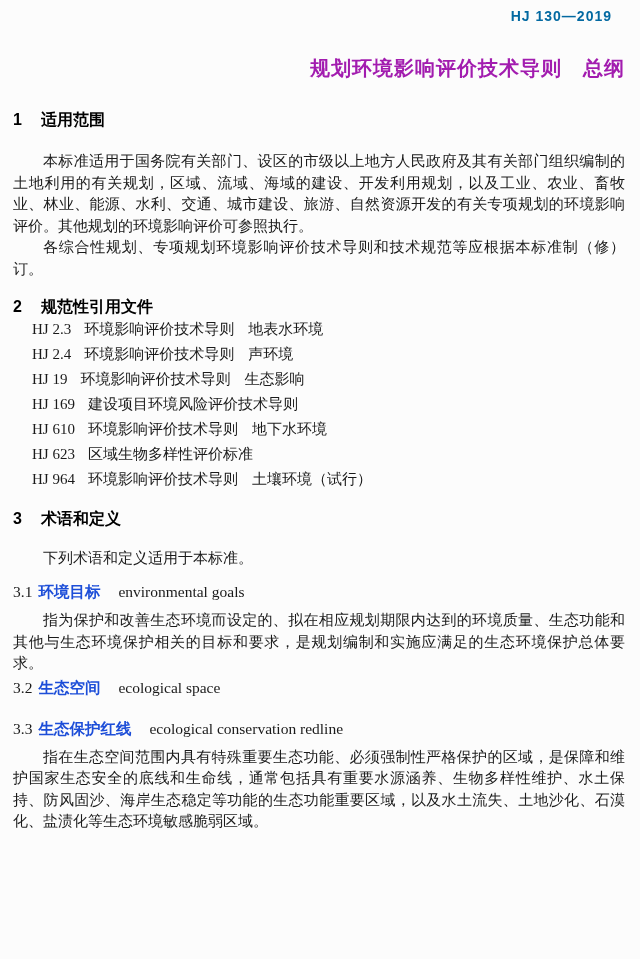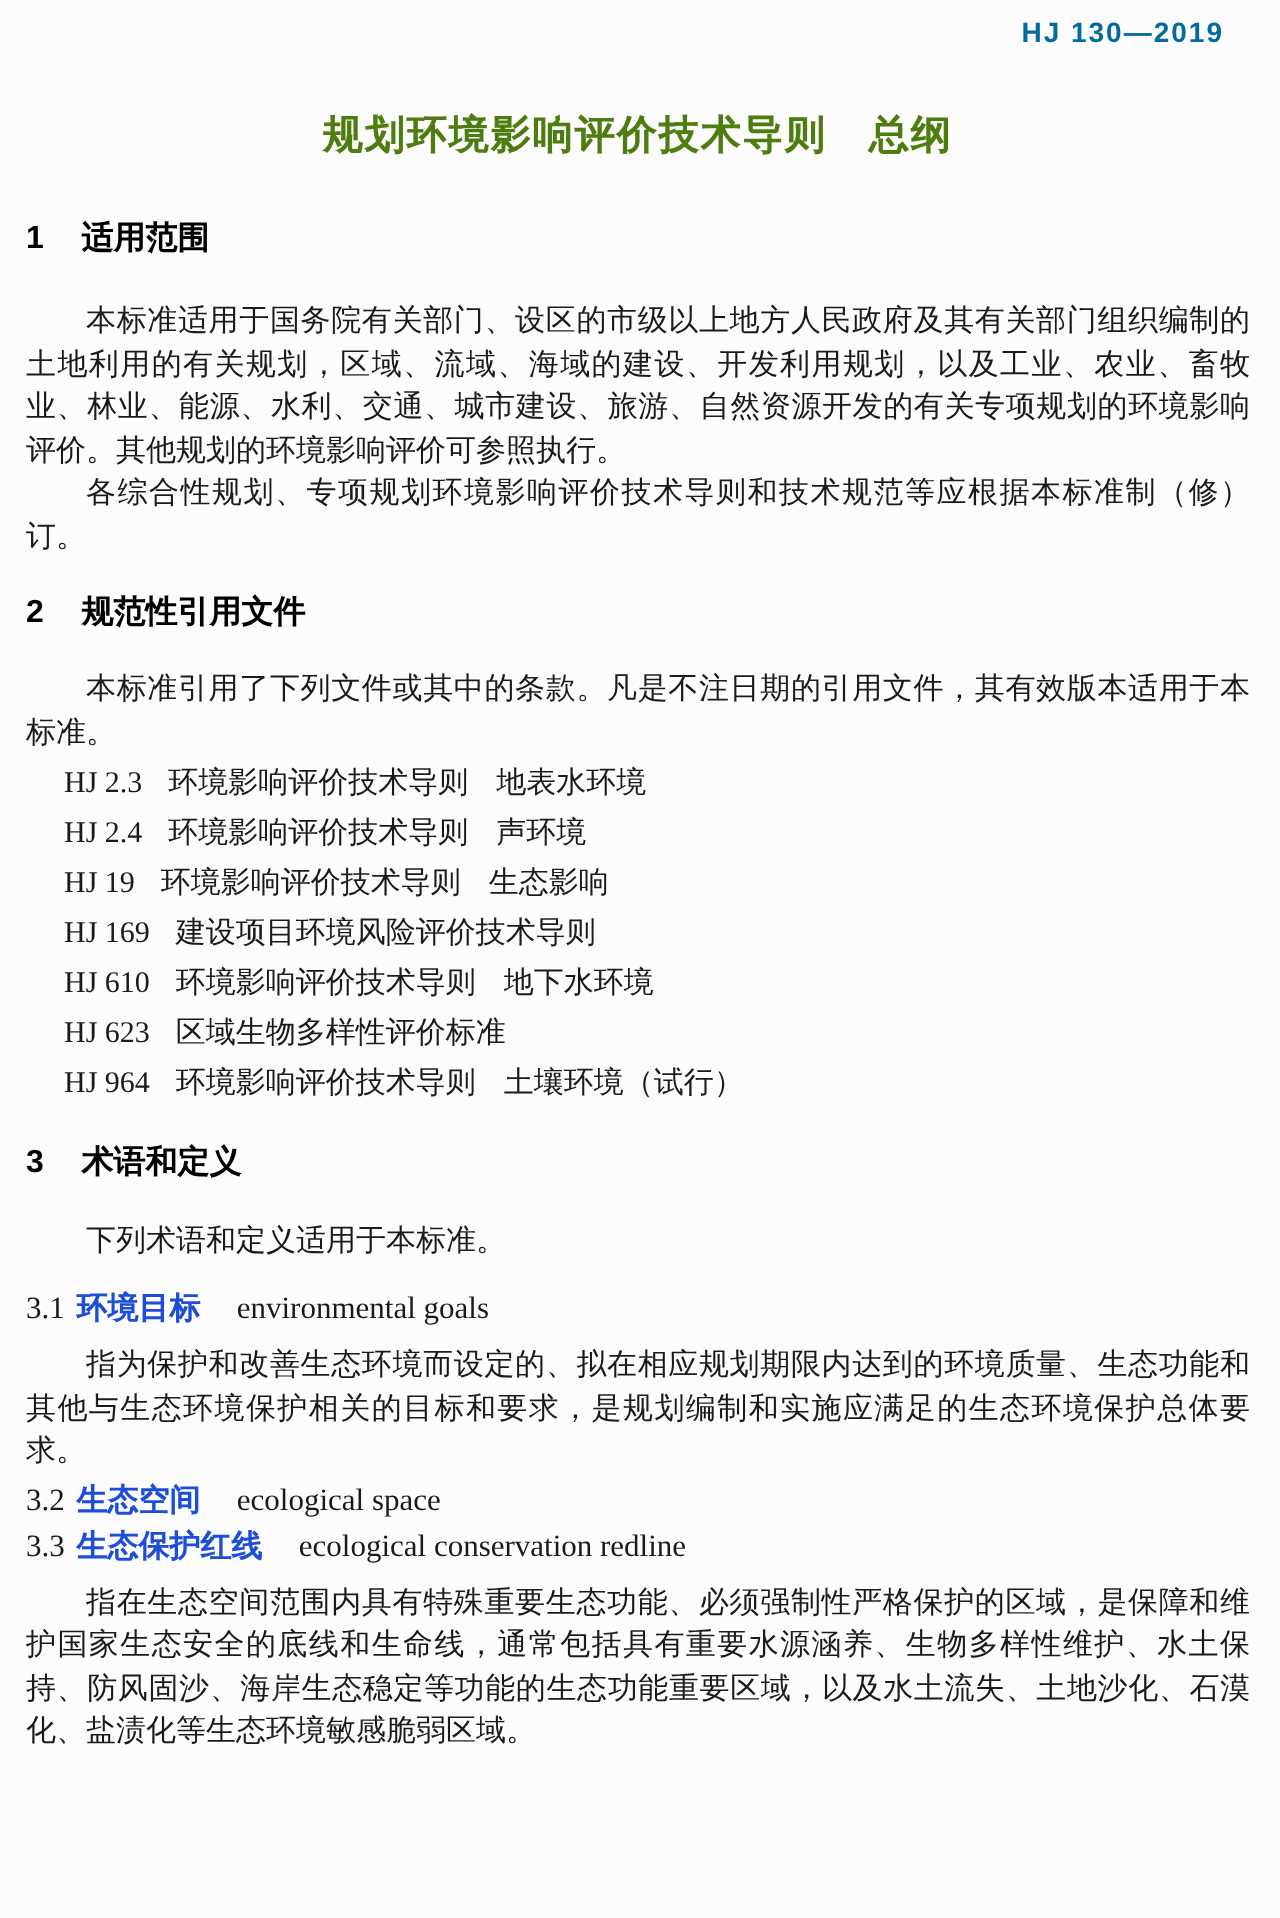--- a/index.html
+++ b/index.html
@@ -22,27 +22,27 @@
     padding-right: 13px;
     font-family: "Liberation Sans", sans-serif;
     font-size: 14px;
     font-weight: bold;
     line-height: 16px;
     letter-spacing: 1px;
     color: #0369a1;
   }
   .doc-title {
     margin-top: 33px;
-    text-align: center;
+    text-align: right;
     font-family: "Liberation Sans", sans-serif;
     font-size: 20px;
     font-weight: bold;
     line-height: 23px;
     letter-spacing: 1px;
-    color: #4d7c0f;
+    color: #a21caf;
   }
   .sec-heading {
     font-family: "Liberation Sans", sans-serif;
     font-weight: bold;
     font-size: 16px;
     line-height: 16px;
     color: #000000;
   }
   .sec-heading .sec-num { display: inline-block; min-width: 8px; margin-right: 19px; }
   .h1-scope   { margin-top: 32px; }
@@ -64,21 +64,21 @@
   .term-heading { line-height: 17px; font-size: 15.5px; }
   .term-num { margin-right: 6px; }
   .term-zh  {
     font-family: "Liberation Sans", sans-serif;
     font-weight: bold;
     color: #1d4ed8;
   }
   .term-en  { margin-left: 18px; }
   .t-31 { margin-top: 14px; }
   .t-32 { margin-top: 4px; }
-  .t-33 { margin-top: 6px; }
+  .t-33 { margin-top: 24px; }
   .term-def { margin-top: 10px; }
 </style>
 </head>
 <body>
 
 <div class="page">
 
   <div class="doc-code">HJ 130—2019</div>
 
   <div class="doc-title">规划环境影响评价技术导则　总纲</div>
@@ -90,21 +90,20 @@
     <div class="sec1-body">
       <p class="body-p indent justify">本标准适用于国务院有关部门、设区的市级以上地方人民政府及其有关部门组织编制的土地利用的有关规划，区域、流域、海域的建设、开发利用规划，以及工业、农业、畜牧业、林业、能源、水利、交通、城市建设、旅游、自然资源开发的有关专项规划的环境影响评价。其他规划的环境影响评价可参照执行。</p>
       <p class="body-p indent justify">各综合性规划、专项规划环境影响评价技术导则和技术规范等应根据本标准制（修）订。</p>
     </div>
   </div>
 
   <div class="section">
     <div class="sec-heading h2-refs">
       <span class="sec-num">2</span><span class="sec-label">规范性引用文件</span>
     </div>
-    <p class="body-p indent justify intro2">本标准引用了下列文件或其中的条款。凡是不注日期的引用文件，其有效版本适用于本标准。</p>
     <div class="ref-list">
       <div class="ref-item"><span class="ref-code">HJ 2.3</span><span class="ref-title">环境影响评价技术导则</span><span class="ref-part">地表水环境</span></div>
       <div class="ref-item"><span class="ref-code">HJ 2.4</span><span class="ref-title">环境影响评价技术导则</span><span class="ref-part">声环境</span></div>
       <div class="ref-item"><span class="ref-code">HJ 19</span><span class="ref-title">环境影响评价技术导则</span><span class="ref-part">生态影响</span></div>
       <div class="ref-item"><span class="ref-code">HJ 169</span><span class="ref-title">建设项目环境风险评价技术导则</span><span class="ref-part"></span></div>
       <div class="ref-item"><span class="ref-code">HJ 610</span><span class="ref-title">环境影响评价技术导则</span><span class="ref-part">地下水环境</span></div>
       <div class="ref-item"><span class="ref-code">HJ 623</span><span class="ref-title">区域生物多样性评价标准</span><span class="ref-part"></span></div>
       <div class="ref-item"><span class="ref-code">HJ 964</span><span class="ref-title">环境影响评价技术导则</span><span class="ref-part">土壤环境（试行）</span></div>
     </div>
   </div>

